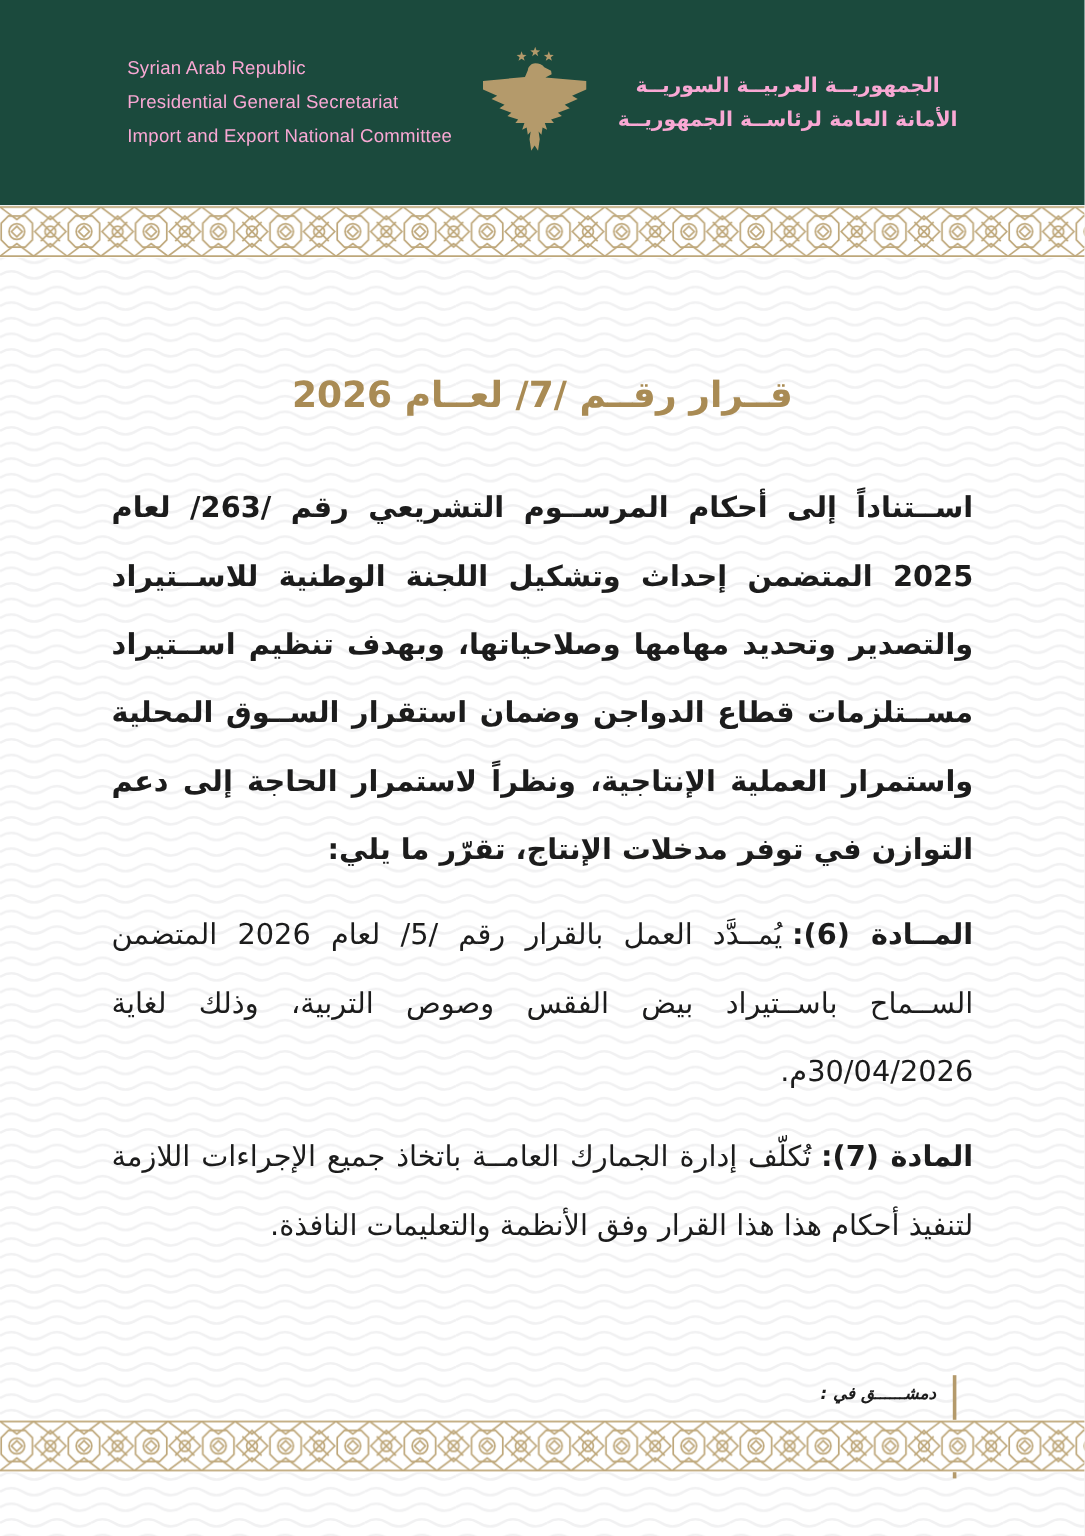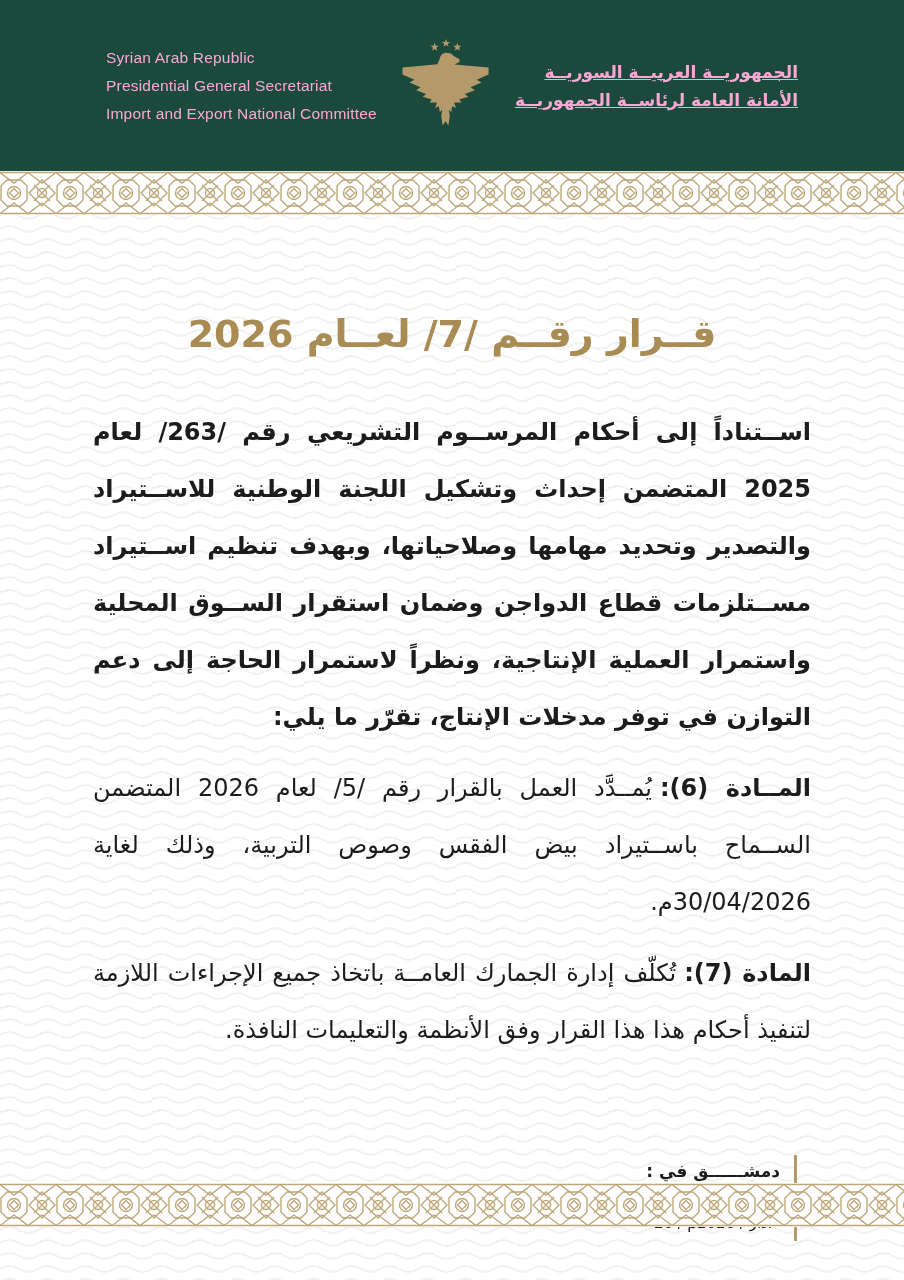--- a/index.html
+++ b/index.html
@@ -14,50 +14,50 @@
   .header{
     position:relative;z-index:2;height:171px;background:#1b4a3d;
     display:flex;align-items:center;justify-content:space-between;
     padding:0 106px;box-sizing:border-box;color:#f9a8d4;
   }
   .header-en{
     font-family:"Liberation Sans","DejaVu Sans",sans-serif;
     font-size:15.5px;line-height:28px;font-weight:400;letter-spacing:.2px;
   }
   .header-ar{
-    direction:rtl;text-align:right;font-size:17px;line-height:28px;font-weight:700;text-decoration:underline;
+    direction:rtl;text-align:center;font-size:17px;line-height:28px;font-weight:700;
   }
   .emblem{flex:0 0 auto;margin:0 10px;}
 
   
   .ornament{position:relative;z-index:2;display:block;line-height:0;}
   .ornament-bottom{position:absolute;left:0;bottom:53px;z-index:2;}
 
   
   .main{position:relative;z-index:1;padding:0 93px;box-sizing:border-box;}
   .title{
     margin:97px 0 0;text-align:center;direction:rtl;
-    color:#a98b54;font-size:38px;font-weight:700;letter-spacing:0;
+    color:#a98b54;font-size:30px;font-weight:700;letter-spacing:0;
   }
   .body-text{
     direction:rtl;text-align:justify;font-size:24px;line-height:57px;color:#1c1c1c;
   }
   .preamble{margin:48px 0 0;font-weight:bold;}
   .article{margin:14px 0 0;}
   .article-label{font-weight:700;margin-left:8px;}
 
   
   .signature{
     direction:rtl;margin:96px 14px 0 0;width:fit-content;
     border-left:none;border-right:3px solid #b49a6b;
     padding:4px 14px 6px 0;text-align:right;margin-right:14px;
     margin-left:auto; 
   }
   .sig-wrap{display:flex;justify-content:flex-end;}
-  .sig-place{font-weight:700;font-size:17px;line-height:24px;margin-bottom:4px;}
+  .sig-place{font-weight:700;font-size:14px;line-height:24px;margin-bottom:4px;font-style:italic;}
   .sig-date{direction:ltr;text-align:center;font-size:15px;line-height:24px;margin-left:48px;}
 </style>
 </head>
 <body>
 
 <div class="page">
 
   <svg class="waves-layer" width="904" height="1280" aria-hidden="true">
     <defs>
       <pattern id="wv" width="76" height="13" patternUnits="userSpaceOnUse">

